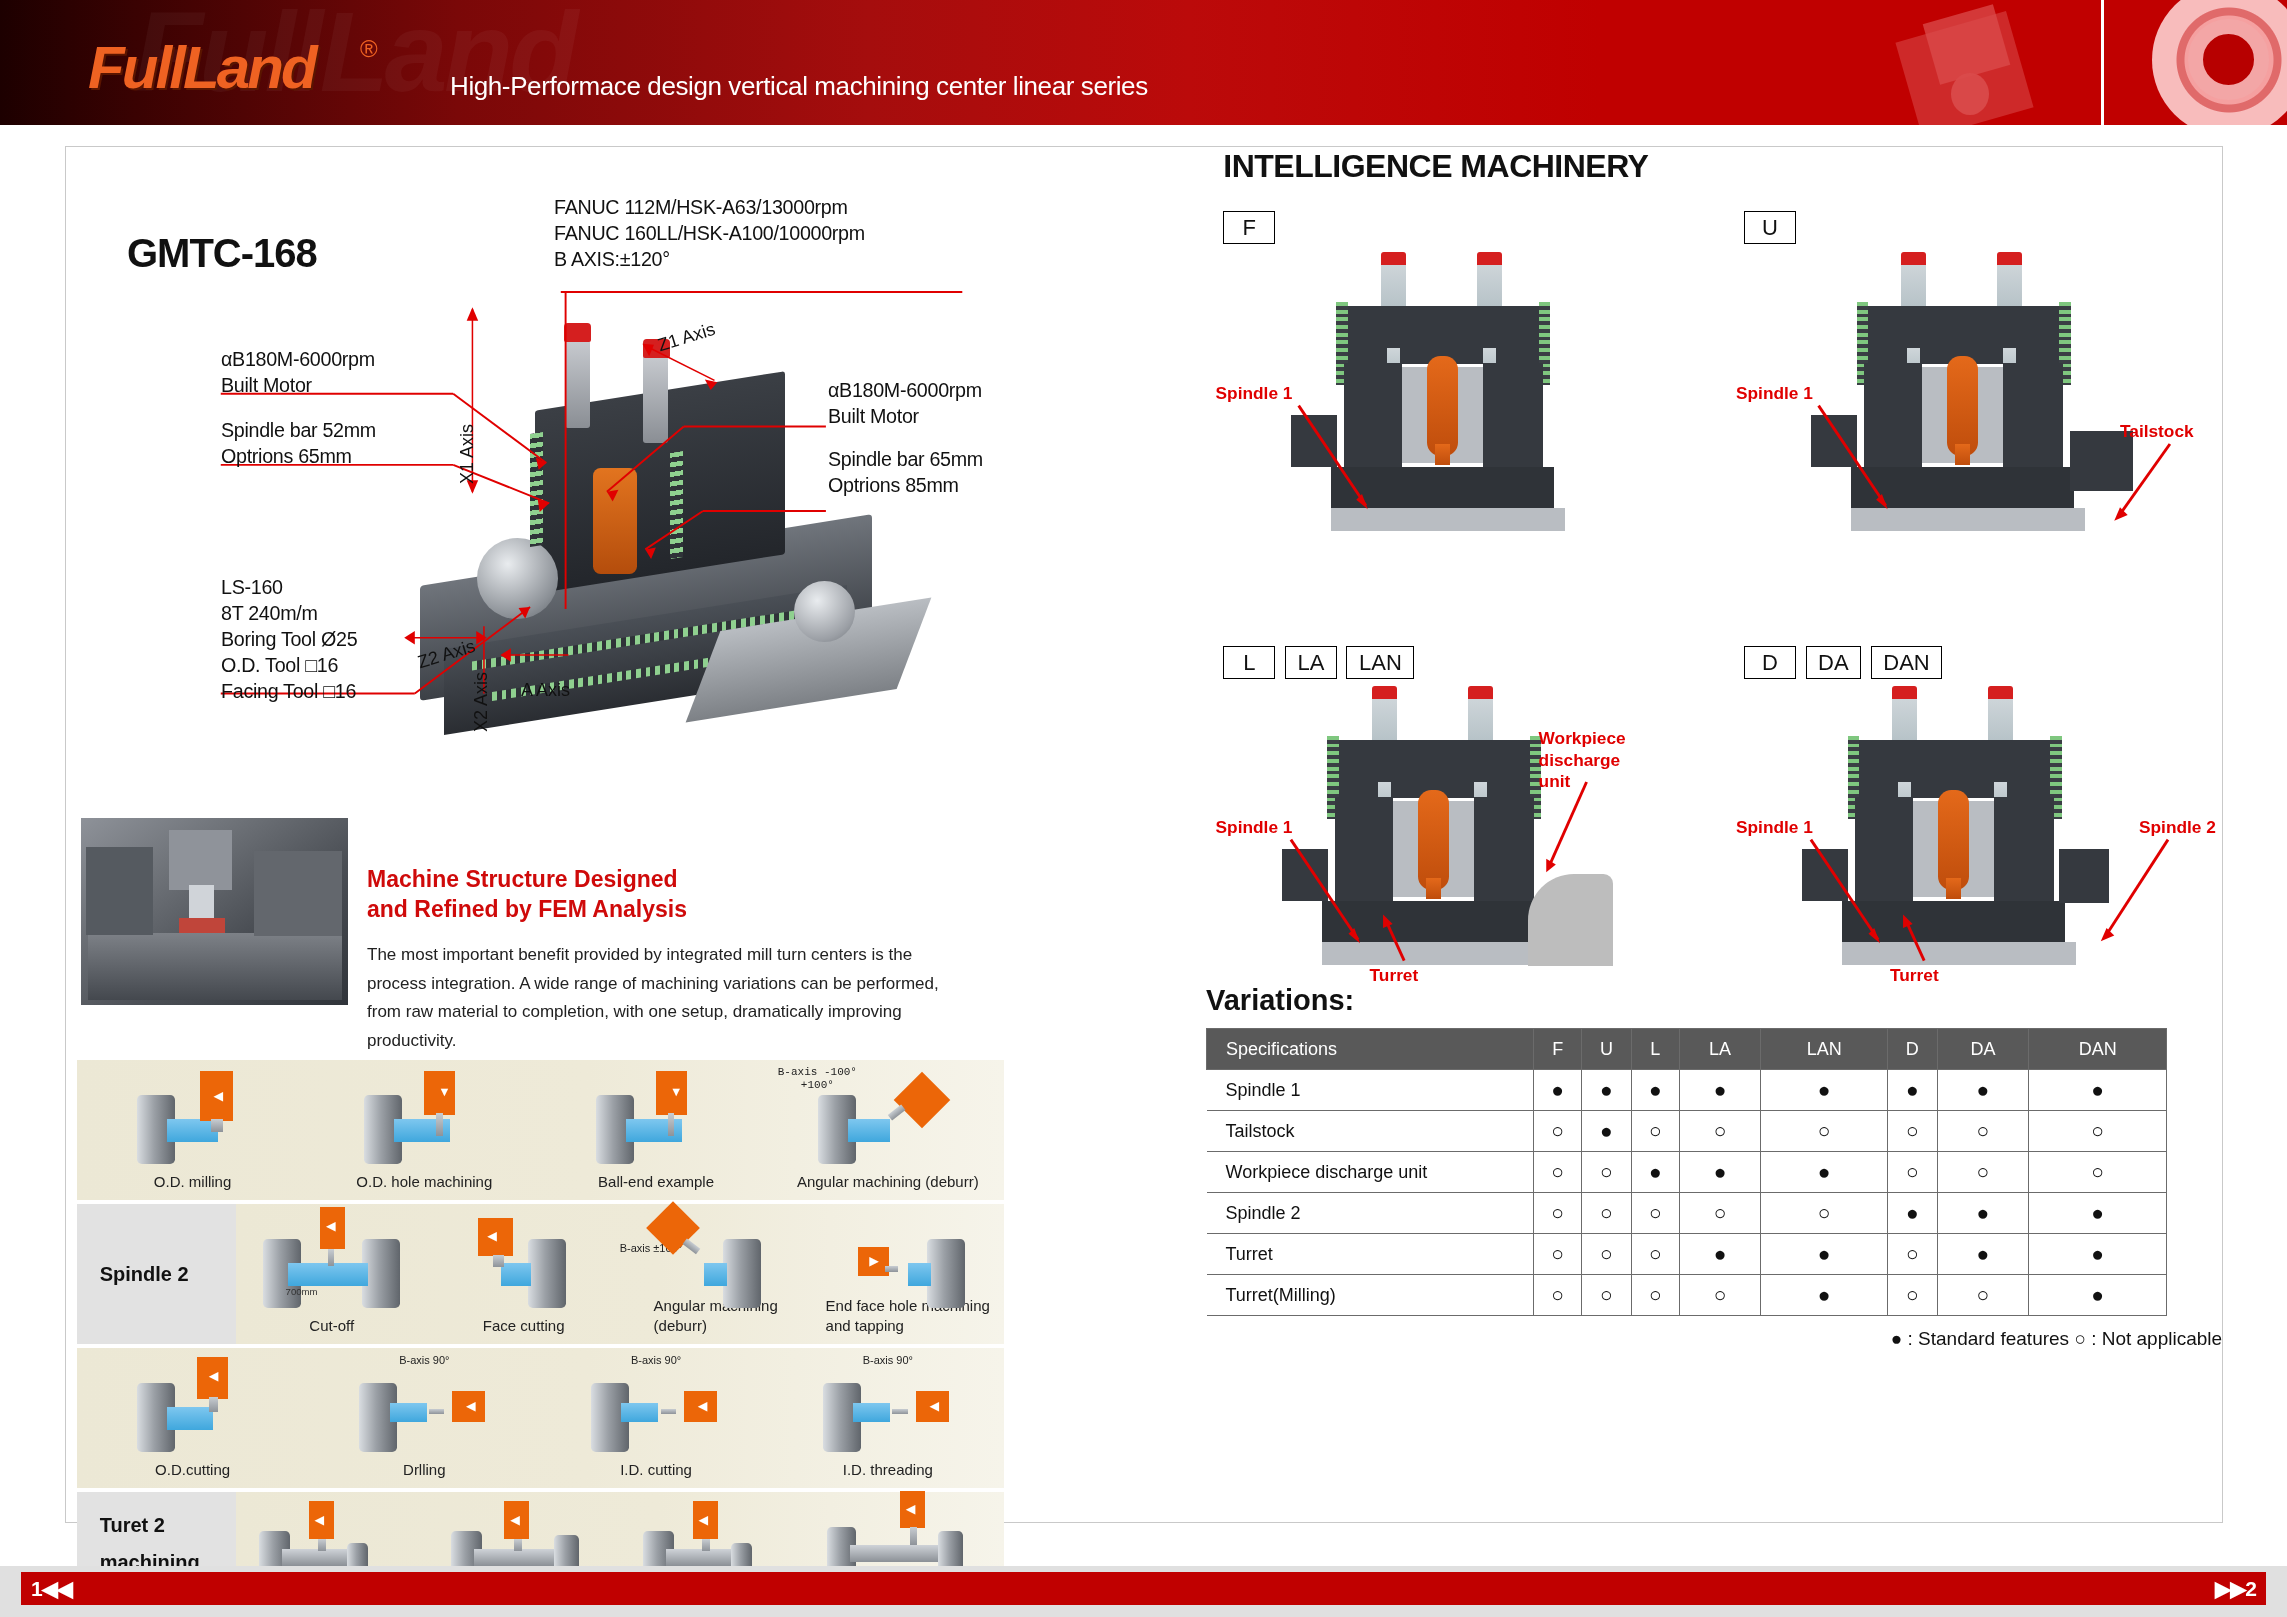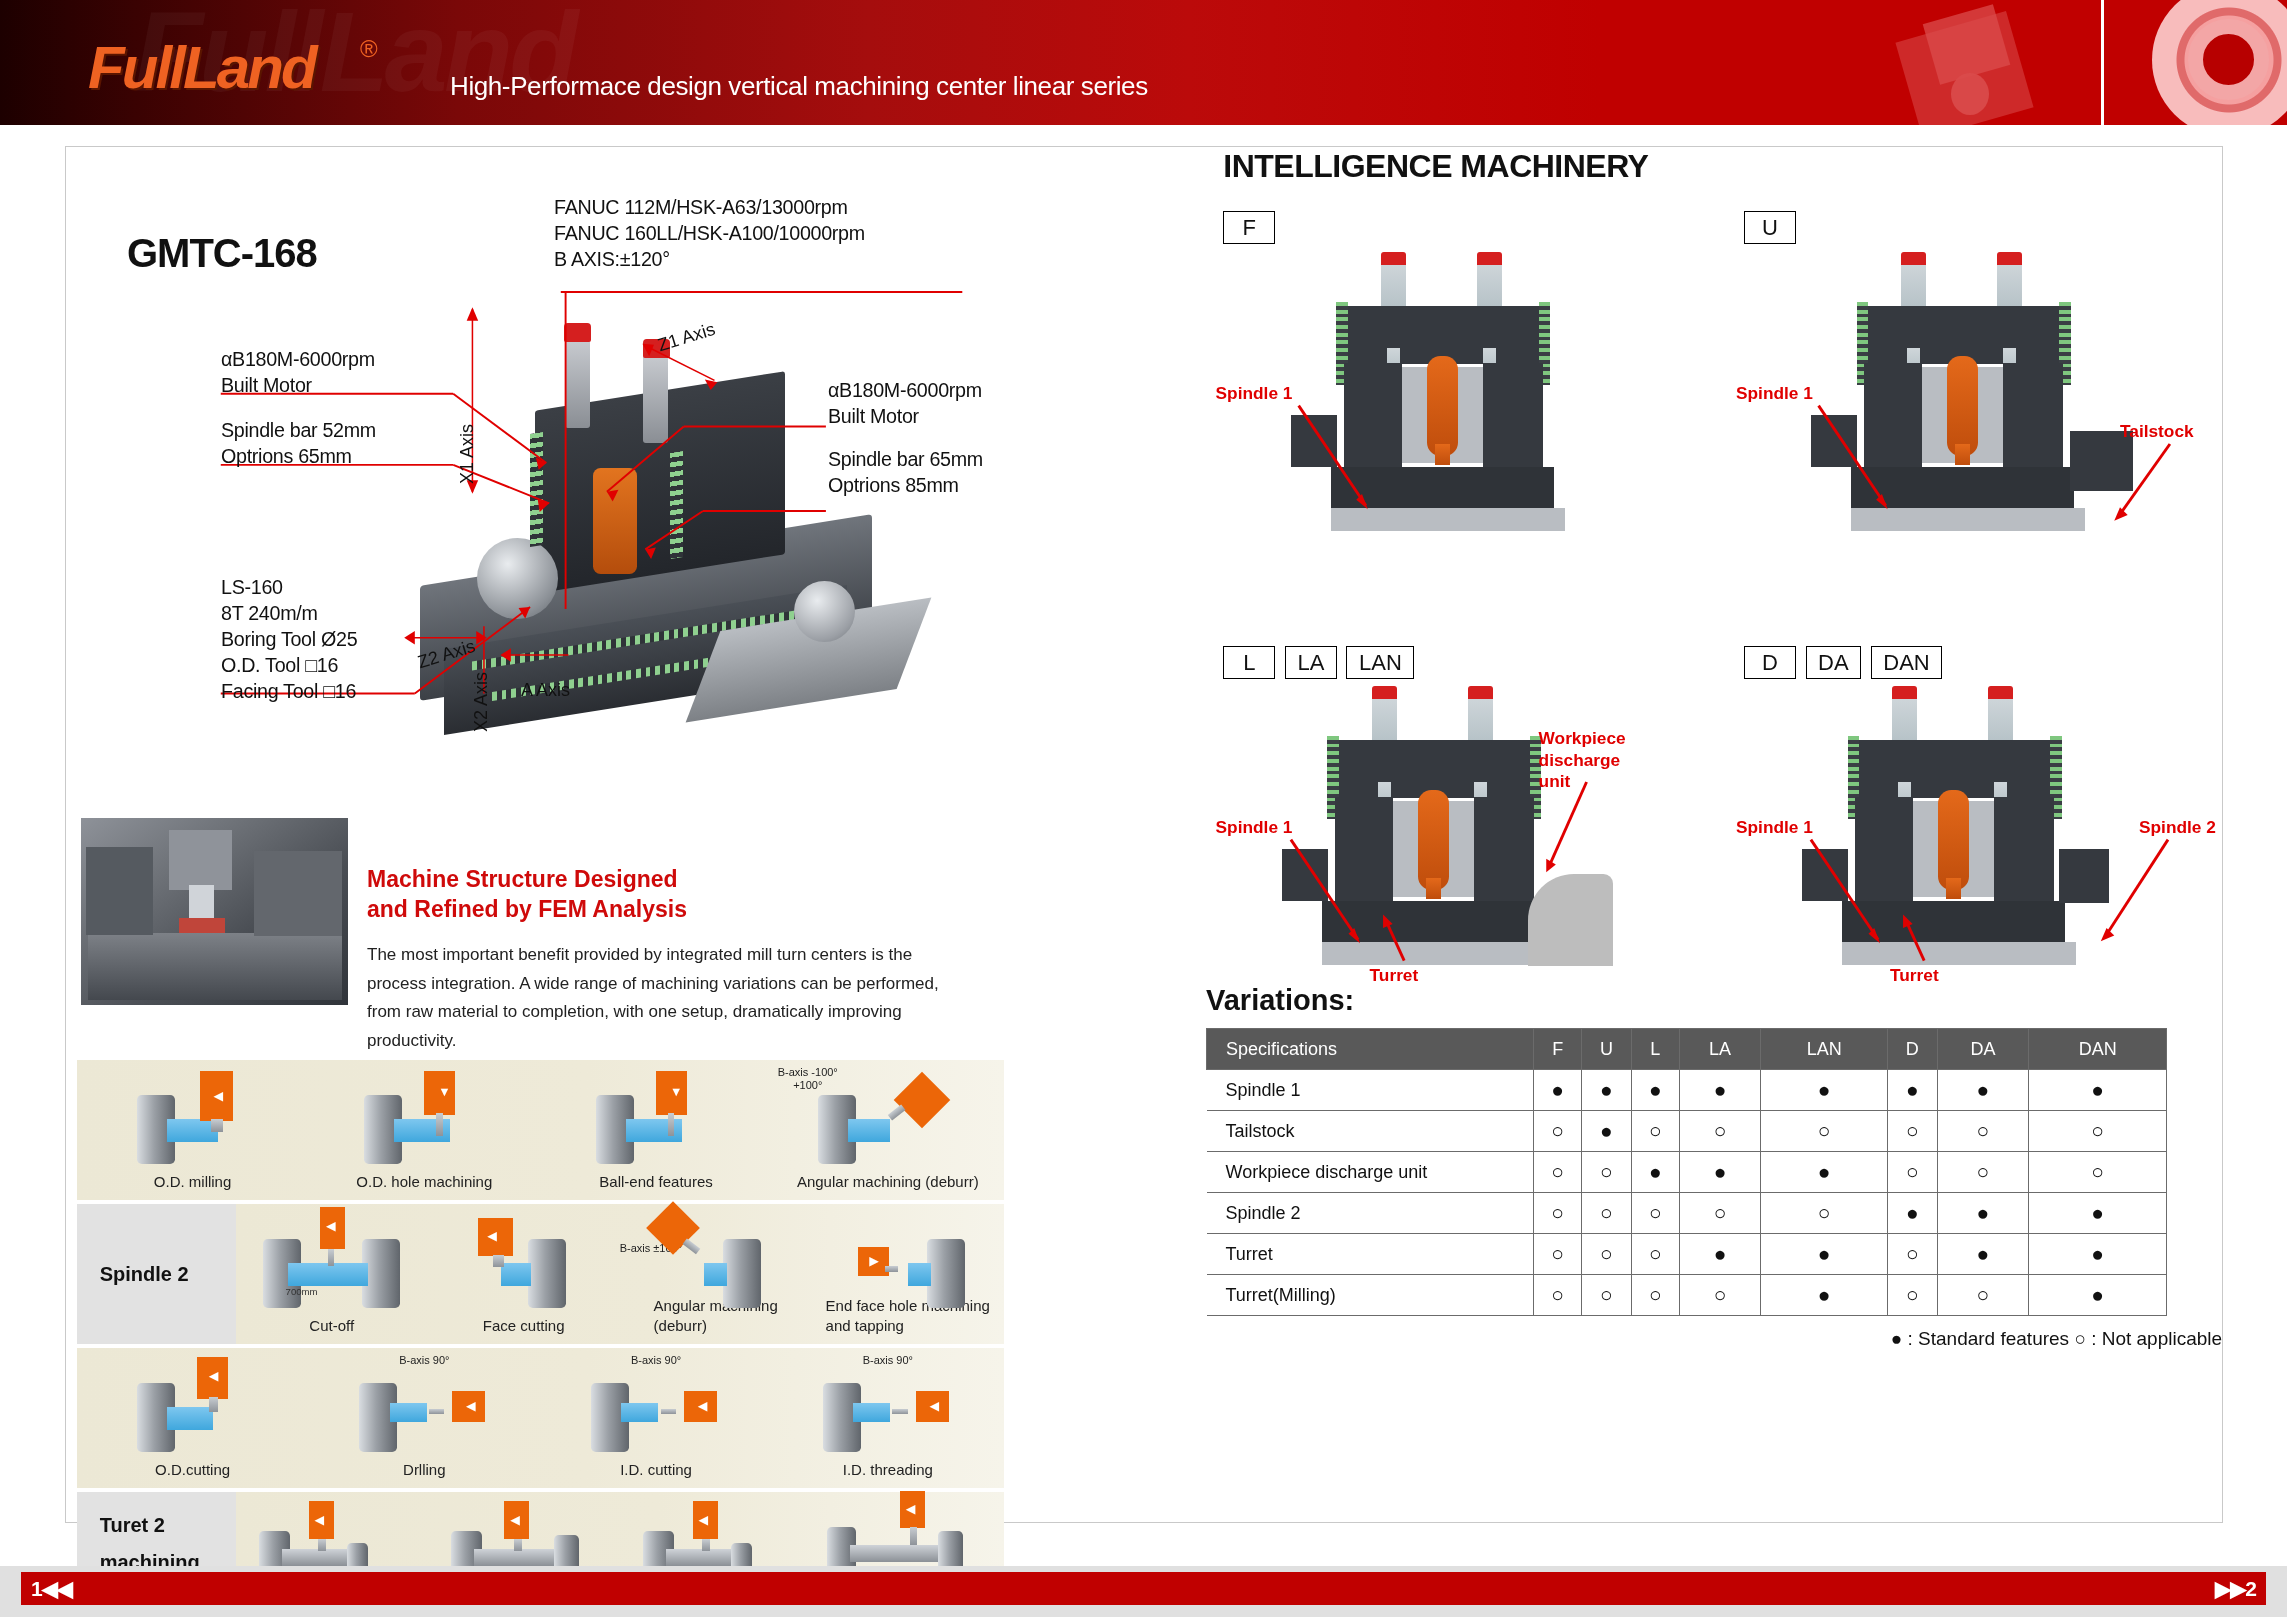--- a/index.html
+++ b/index.html
@@ -275,24 +275,24 @@
           </div>
           <div class="ops-cell">
             <div class="ops-note"></div>
             <div class="gfx">
               <div class="wp-chuck" style="left:24%;top:13.4px;"></div>
               <div class="wp-bar" style="left:37%;top:37px;width:24%;"></div>
               <div class="tool-blk" style="left:50%;top:-11.5px;width:31px;height:44px;"></div>
               <div class="arrow-w" style="left:56%;top:3.8px;">▼</div>
               <div class="tool-stem" style="left:55%;top:31px;width:6.7px;height:23px;"></div>
             </div>
-            <div class="ops-cap">Ball-end features</div>
-          </div>
-          <div class="ops-cell">
-            <div class="ops-note" style="left:5.8px;">B-axis  -100°
+            <div class="ops-cap">Ball-end example</div>
+          </div>
+          <div class="ops-cell">
+            <div class="ops-note" style="left:5.8px;font-family:Liberation Mono, monospace;">B-axis  -100°
 +100°</div>
             <div class="gfx">
               <div class="wp-chuck" style="left:20%;top:13.4px;"></div>
               <div class="wp-bar" style="left:33%;top:37px;width:18%;"></div>
               <div class="tool-blk" style="left:56%;top:-1.9px;width:40px;height:40px;transform:rotate(45deg);"></div>
               <div class="tool-stem" style="left:50%;top:27px;width:17.3px;height:6.7px;transform:rotate(-38deg);"></div>
             </div>
             <div class="ops-cap">Angular machining (deburr)</div>
           </div>
         </div>

